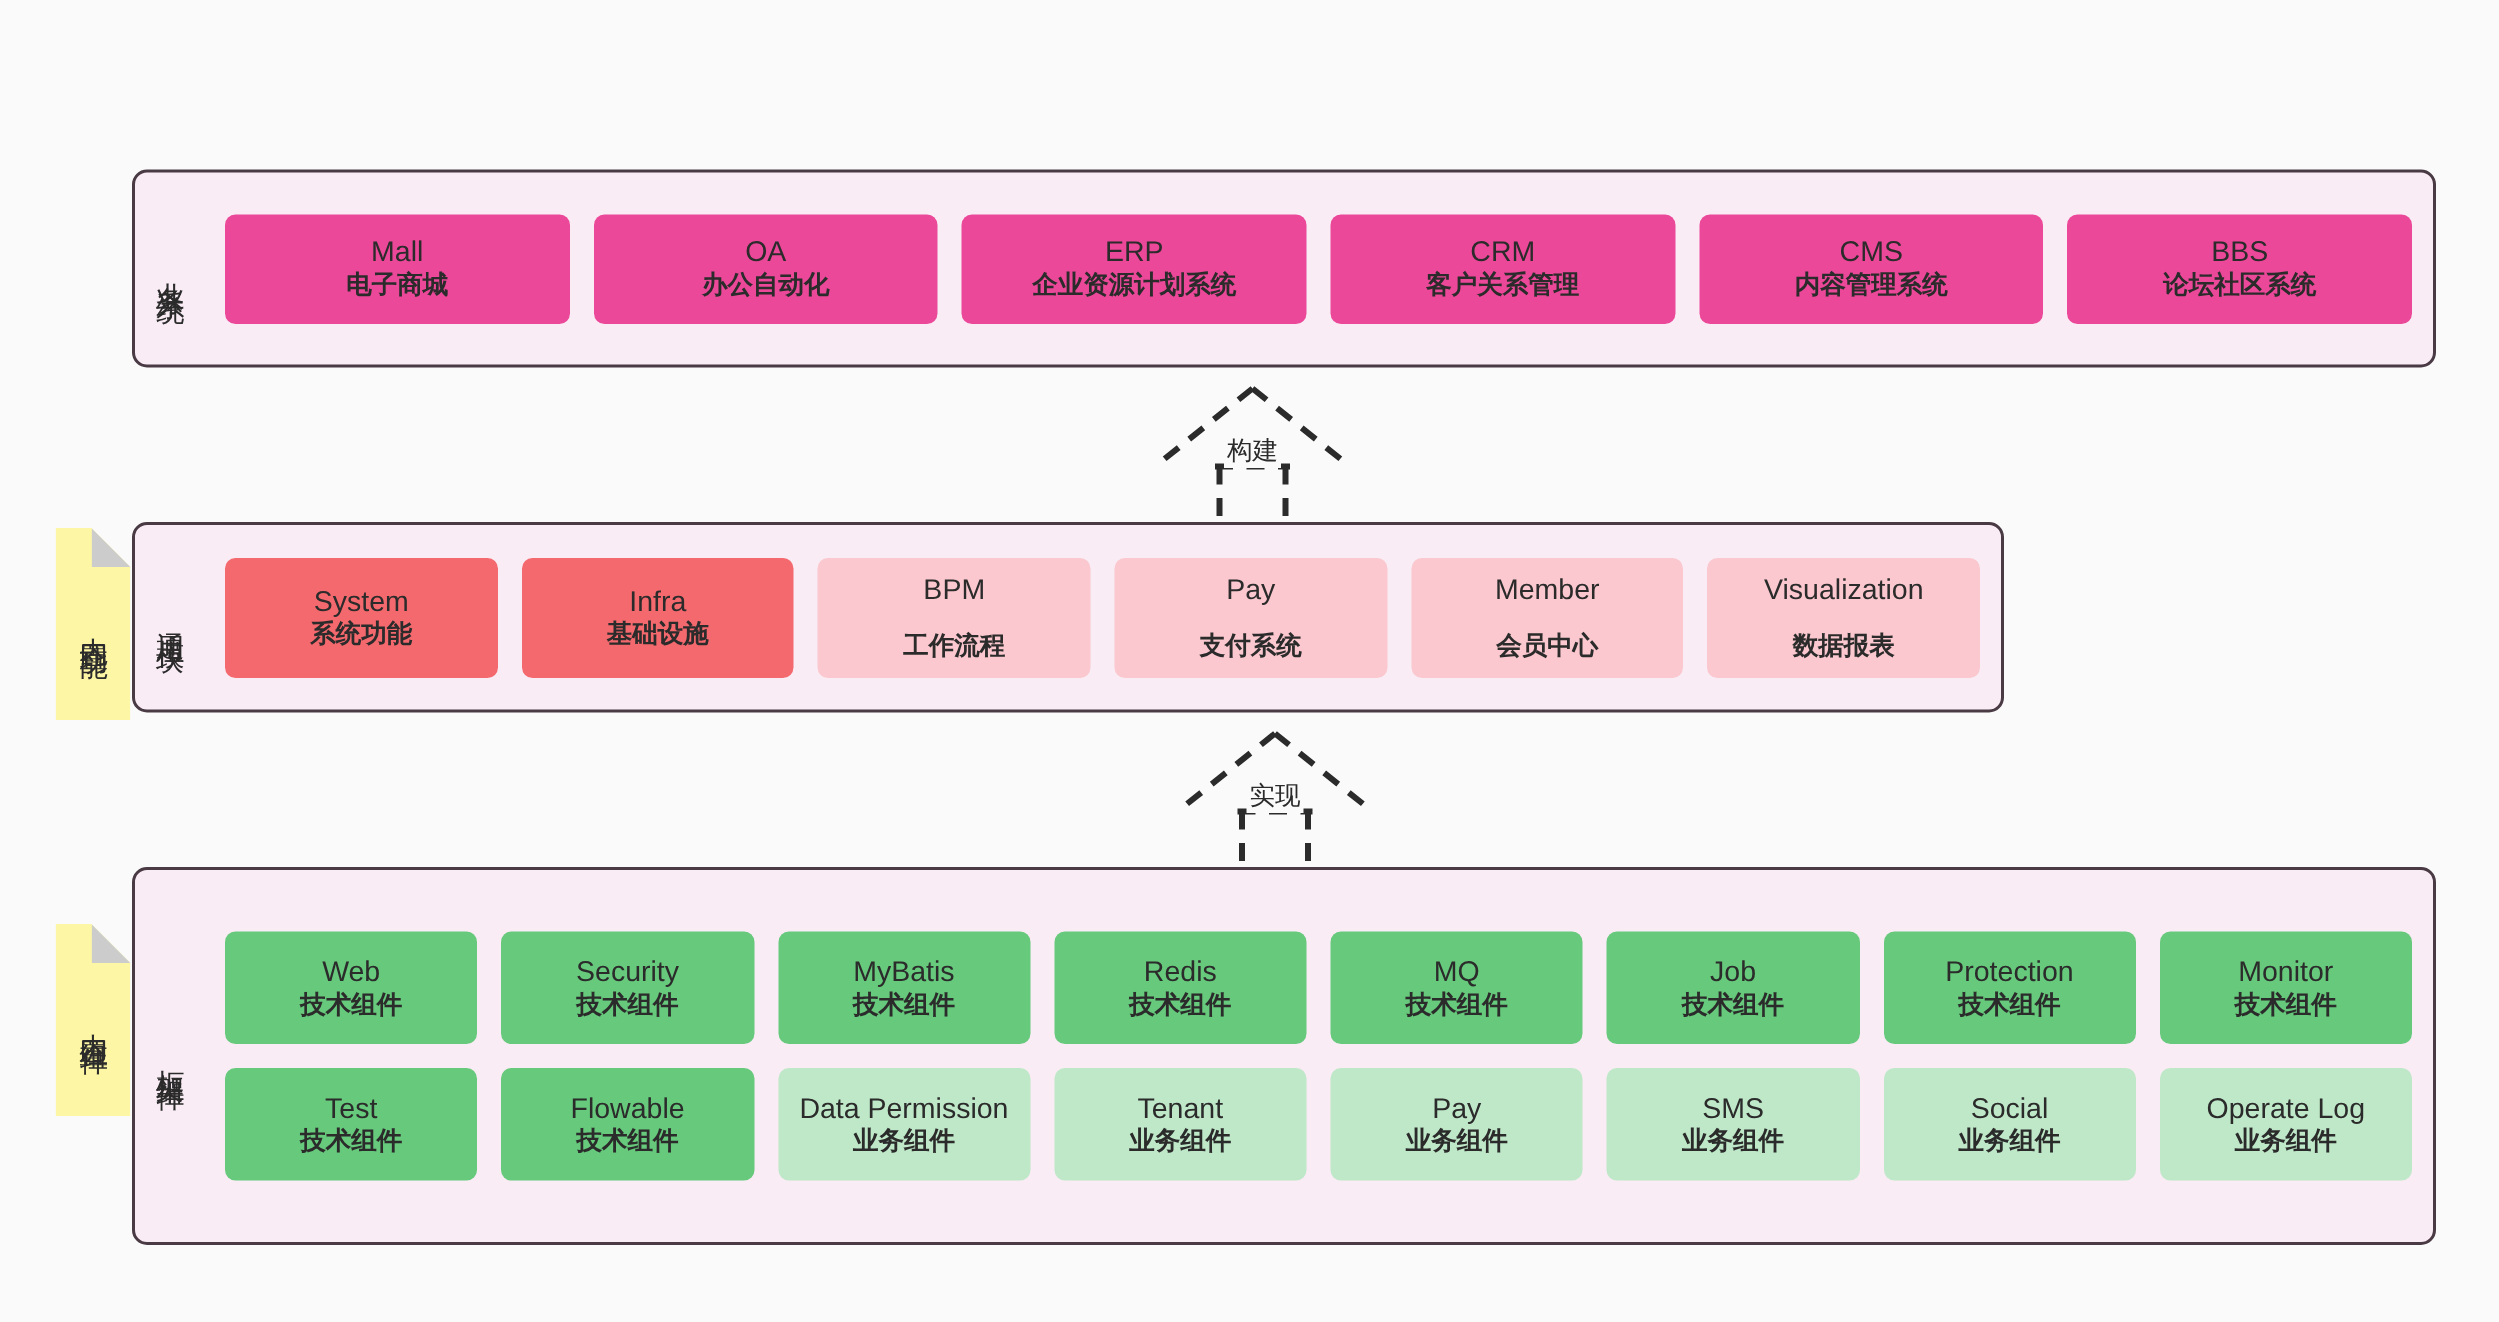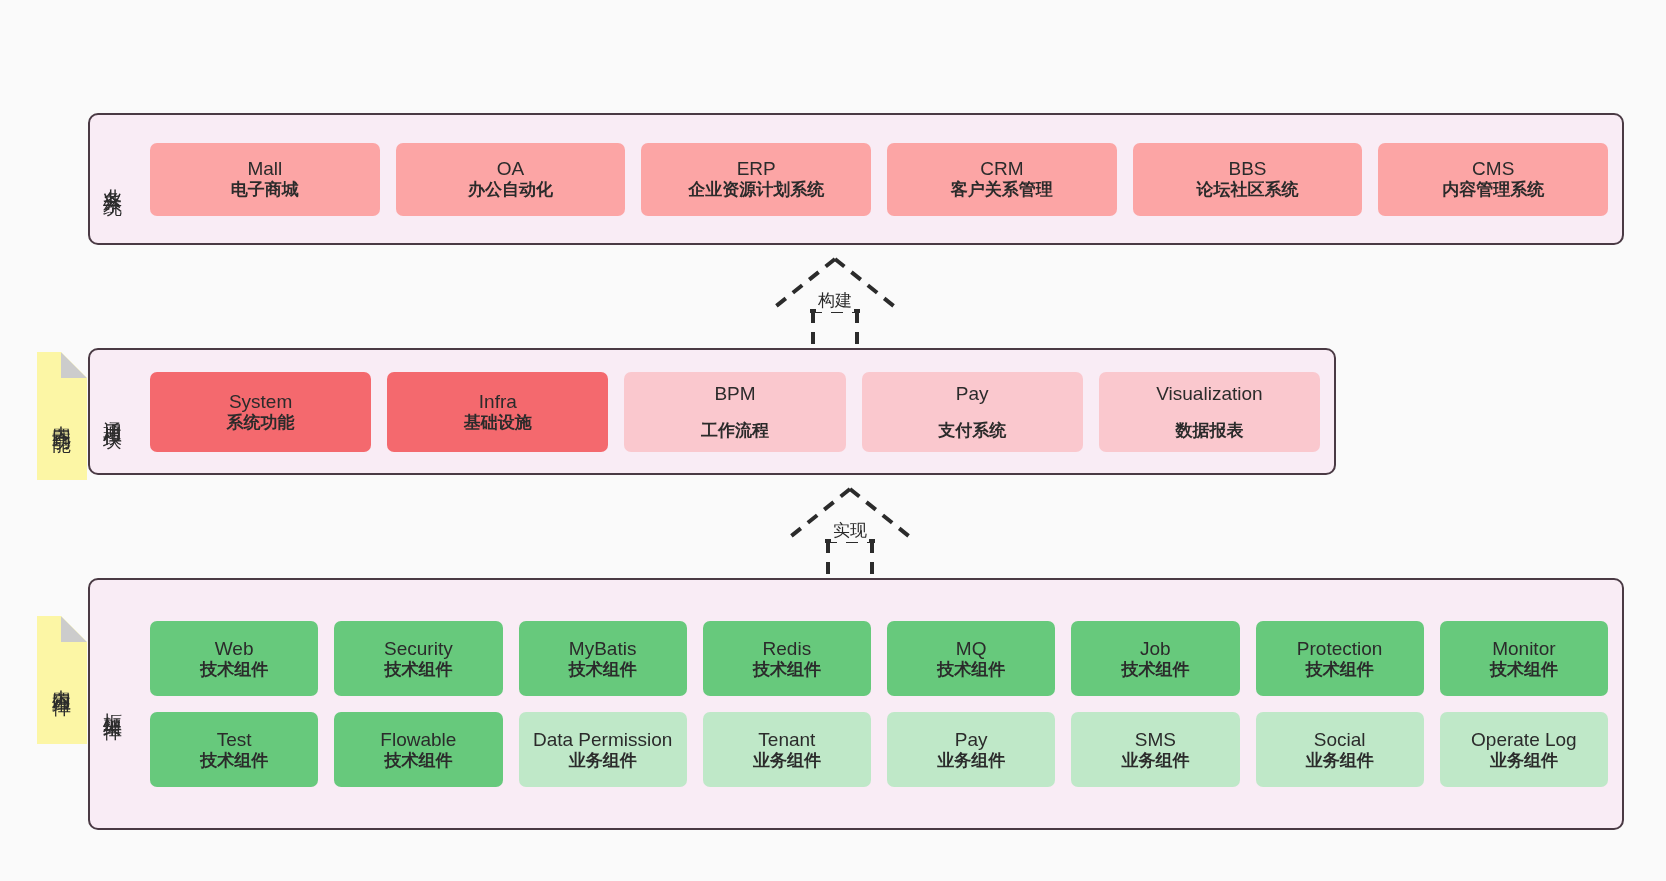--- a/index.html
+++ b/index.html
@@ -57,21 +57,21 @@
     flex-direction: column;
     align-items: center;
     justify-content: center;
     text-align: center;
     padding: 6px 4px;
     line-height: 1.22;
     color: #2b2b2b;
   }
   .box .t1 { font-size: 19px; }
   .box .t2 { font-size: 17px; font-weight: bold; }
-  .blue        { background: #fca5a5; }
+  .blue        { background: #ec4899; }
   .red         { background: #f4696e; }
   .pink        { background: #fac8ce; gap: 16px; }
   .green       { background: #67c97c; }
   .lightgreen  { background: #bfe8c8; }
 
   .layer-1 .box { height: 73px; }
   .layer-2 .box { height: 80px; }
   .layer-3 .box { height: 75px; }
 
   
@@ -140,26 +140,26 @@
         </div>
         <div class="box blue">
           <span class="t1">ERP</span>
           <span class="t2">企业资源计划系统</span>
         </div>
         <div class="box blue">
           <span class="t1">CRM</span>
           <span class="t2">客户关系管理</span>
         </div>
         <div class="box blue">
+          <span class="t1">CMS</span>
+          <span class="t2">内容管理系统</span>
+        </div>
+        <div class="box blue">
           <span class="t1">BBS</span>
           <span class="t2">论坛社区系统</span>
-        </div>
-        <div class="box blue">
-          <span class="t1">CMS</span>
-          <span class="t2">内容管理系统</span>
         </div>
       </div>
     </div>
   </div>
 
   <div class="connector" id="connector-build" style="left:760px; top:253px;">
     <svg viewBox="0 0 150 96" xmlns="http://www.w3.org/2000/svg">
       <g fill="none" stroke="#2b2b2b" stroke-width="4" stroke-dasharray="12 9">
         <path d="M75 6 L140 58"></path>
         <path d="M75 6 L10 58"></path>
@@ -190,20 +190,24 @@
         </div>
         <div class="box pink">
           <span class="t1">BPM</span>
           <span class="t2">工作流程</span>
         </div>
         <div class="box pink">
           <span class="t1">Pay</span>
           <span class="t2">支付系统</span>
         </div>
         <div class="box pink">
+          <span class="t1">Member</span>
+          <span class="t2">会员中心</span>
+        </div>
+        <div class="box pink">
           <span class="t1">Visualization</span>
           <span class="t2">数据报表</span>
         </div>
       </div>
     </div>
   </div>
 
   <div class="connector" id="connector-implement" style="left:775px; top:483px;">
     <svg viewBox="0 0 150 96" xmlns="http://www.w3.org/2000/svg">
       <g fill="none" stroke="#2b2b2b" stroke-width="4" stroke-dasharray="12 9">

